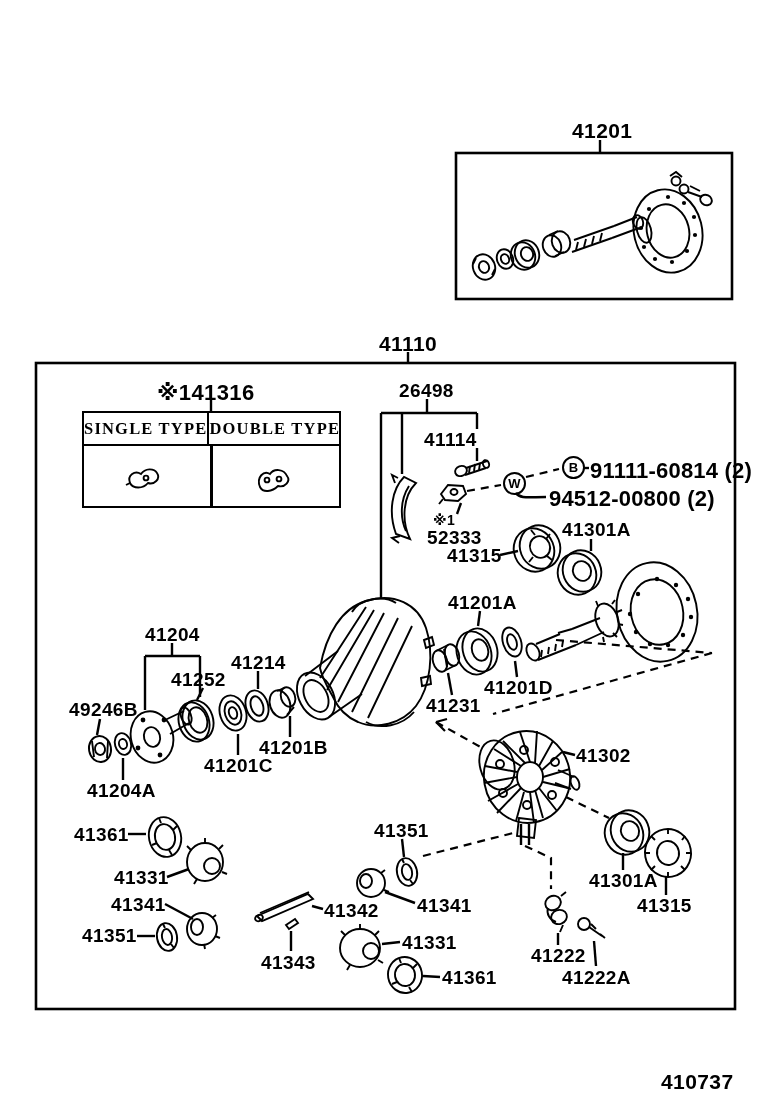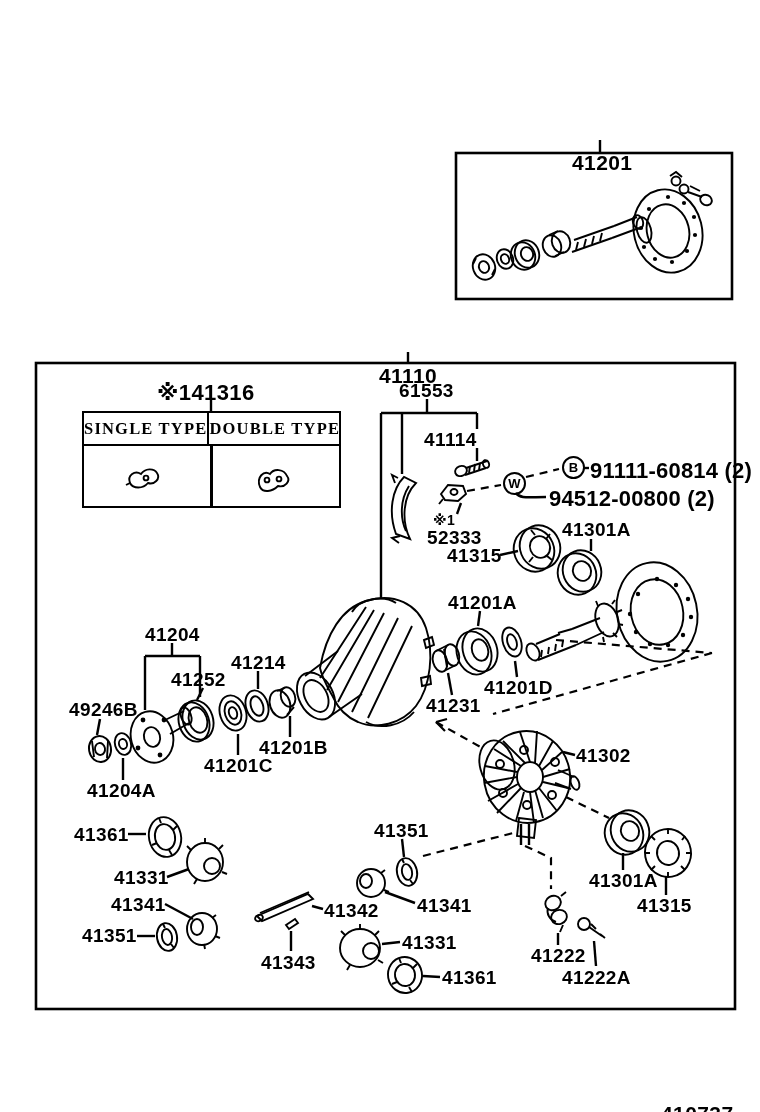--- a/index.html
+++ b/index.html
@@ -5,21 +5,21 @@
   html,body{margin:0;padding:0;background:#fff;}
   #canvas{
     position:relative; width:760px; height:1112px; background:#ffffff;
     font-family:"Liberation Sans","DejaVu Sans",sans-serif; color:#000; overflow:hidden;
   }
   svg{position:absolute;left:0;top:0;}
   .lbl{
     position:absolute; font-weight:bold; font-size:19px; line-height:1;
     letter-spacing:0.4px; white-space:nowrap; color:#000;
   }
-  .lbl-xl{font-size:21px;margin-top:32px;}
+  .lbl-xl{font-size:21px;}
   .lbl-note{font-size:22px;}
   .lbl-num{font-size:22px; letter-spacing:0.2px;}
   .lbl-small{font-size:14px;}
   .sym-circle{
     position:absolute; width:19px; height:19px; border:2.2px solid #000; border-radius:50%;
     text-align:center; line-height:19px; font-size:13px; font-weight:bold;
   }
   .type-table{
     position:absolute; left:82px; top:411px; width:259px; height:97px;
     border:2.6px solid #000; box-sizing:border-box;font-family:Liberation Serif, serif;
@@ -321,21 +321,21 @@
       <ellipse cx="553" cy="903" rx="8" ry="7" transform="rotate(-30 553 903)"></ellipse>
       <ellipse cx="559" cy="917" rx="8" ry="7" transform="rotate(-20 559 917)"></ellipse>
       <path d="M548,908 C546,914 550,920 556,922 M561,896 l5,-4 M563,925 L560,932"></path>
       <ellipse cx="584" cy="924" rx="6" ry="6"></ellipse>
       <path d="M589,927 L602,936 M591,924 L596,929 M600,934 L605,938"></path>
     </g>
   </svg>
 
   <div class="lbl lbl-xl" style="left:572px;top:120px">41201</div>
   <div class="lbl lbl-xl" style="left:379px;top:333px">41110</div>
-  <div class="lbl" style="left:399px;top:381px">61553</div>
+  <div class="lbl" style="left:399px;top:381px">26498</div>
   <div class="lbl" style="left:424px;top:430px">41114</div>
 
   <div class="lbl lbl-note" style="left:157px;top:382px">※141316</div>
 
   <div class="type-table">
     <div class="hdr">
       <div class="cell">SINGLE TYPE</div>
       <div class="cell">DOUBLE TYPE</div>
     </div>
     <div class="vline"></div>

